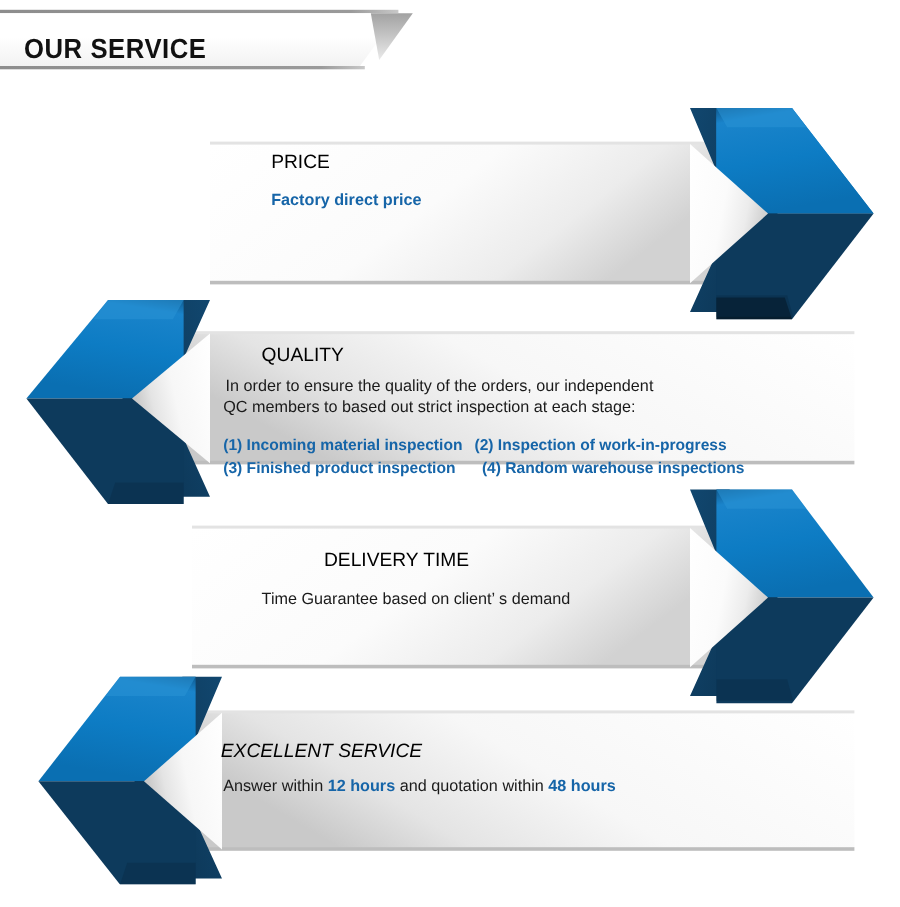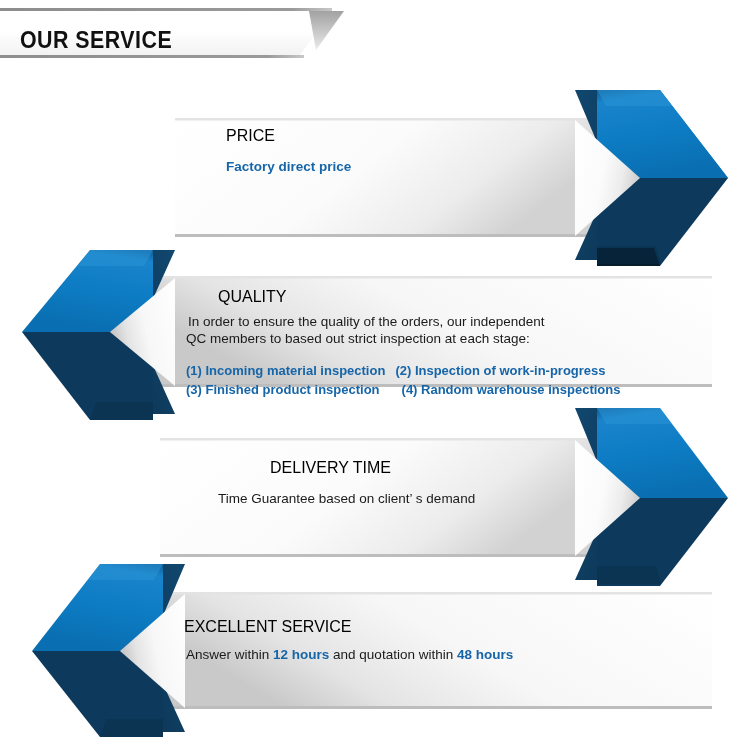--- a/index.html
+++ b/index.html
@@ -231,19 +231,19 @@
       <path d="M160,42 L712,42 L712,156 L160,156 Z" fill="url(#bodyG4)"></path>
       <rect x="160" y="40" width="552" height="2.5" fill="#e3e3e3"></rect>
       <rect x="160" y="154" width="552" height="3" fill="#bdbdbd"></rect>
       <path d="M185,12 L152,12 L112,99 L152,180 L185,180 L148,99 Z" fill="url(#blueBackG4)"></path>
       <path d="M163,12 L100,12 L32,99 L163,99 Z" fill="url(#blueTopG4)"></path>
       <path d="M163,99 L32,99 L100,185 L163,185 Z" fill="#0d3a5c"></path>
       <path d="M185,42 L120,99 L185,156 Z" fill="url(#bodyG4)"></path>
       <path d="M163,12 L100,12 L88,28 L154,28 Z" fill="#2a93d6" opacity="0.55"></path>
       <path d="M163,167 L106,167 L100,185 L163,185 Z" fill="#092c47" opacity="0.45"></path>
     </svg>
-    <div class="txt" style="left:184px;top:66px;">EXCELLENT SERVICE</div>
+    <div class="txt" style="left:184px;top:66px;font-style:italic;">EXCELLENT SERVICE</div>
     <div class="txt sub" style="left:186px;top:94px;">
       <span>Answer within </span><span class="blue">12 hours</span><span> and quotation within </span><span class="blue">48 hours</span>
     </div>
   </div>
 
 </div>
 
 </body></html>

